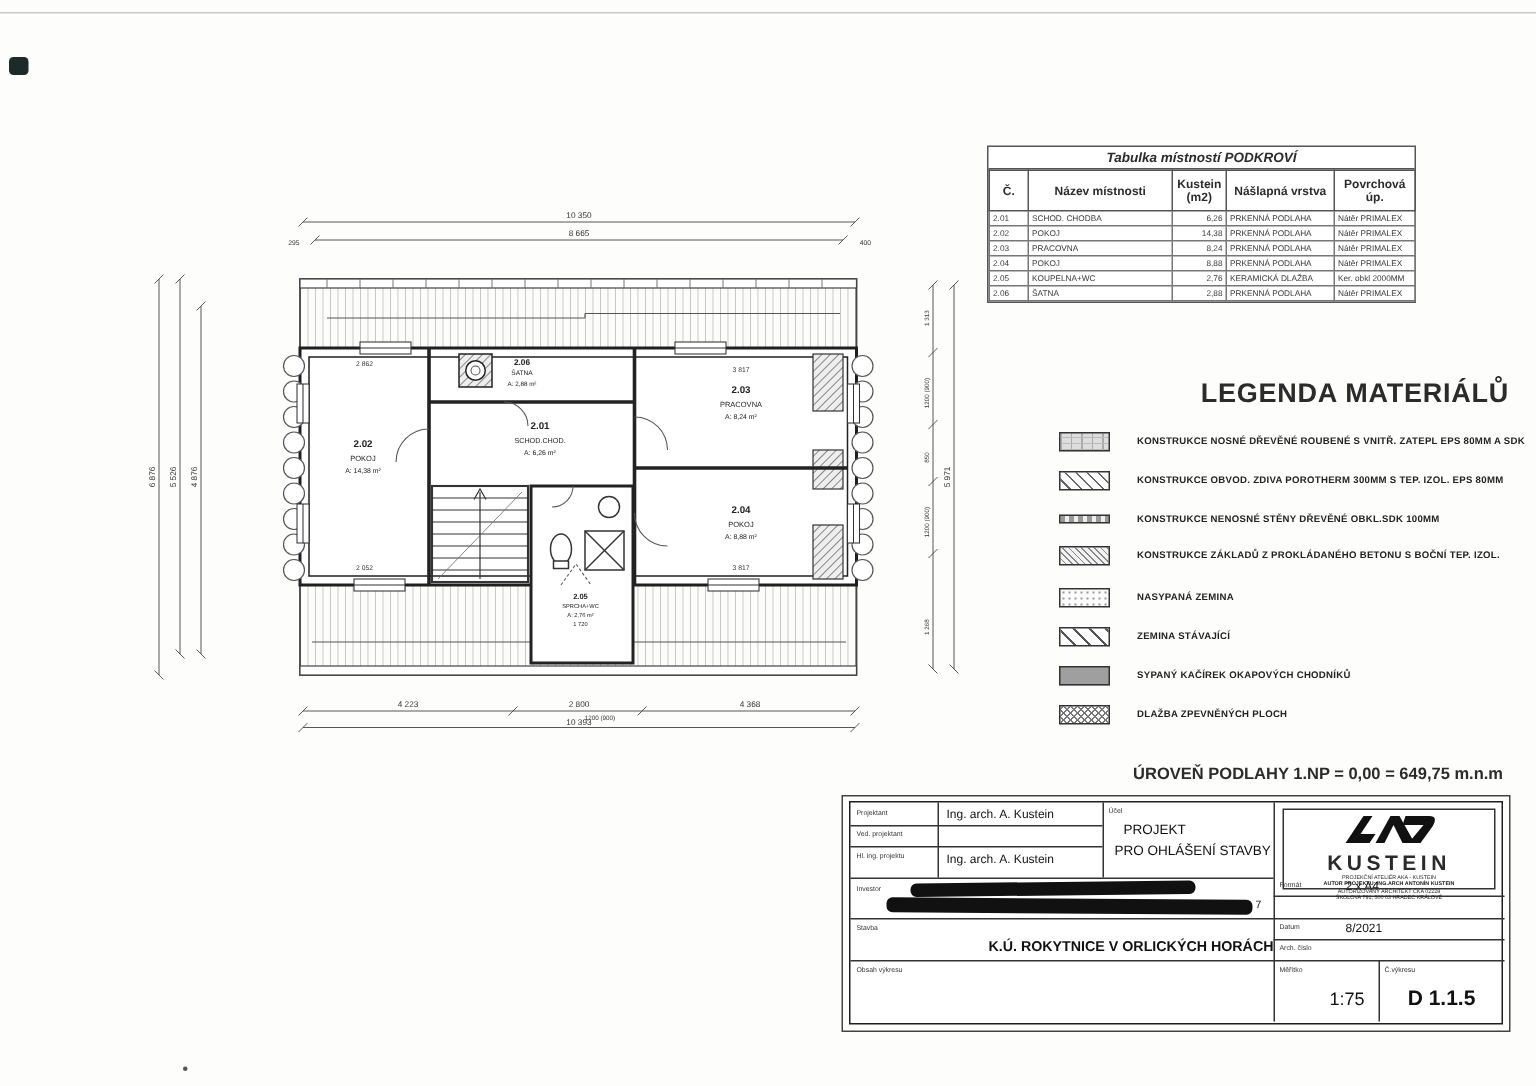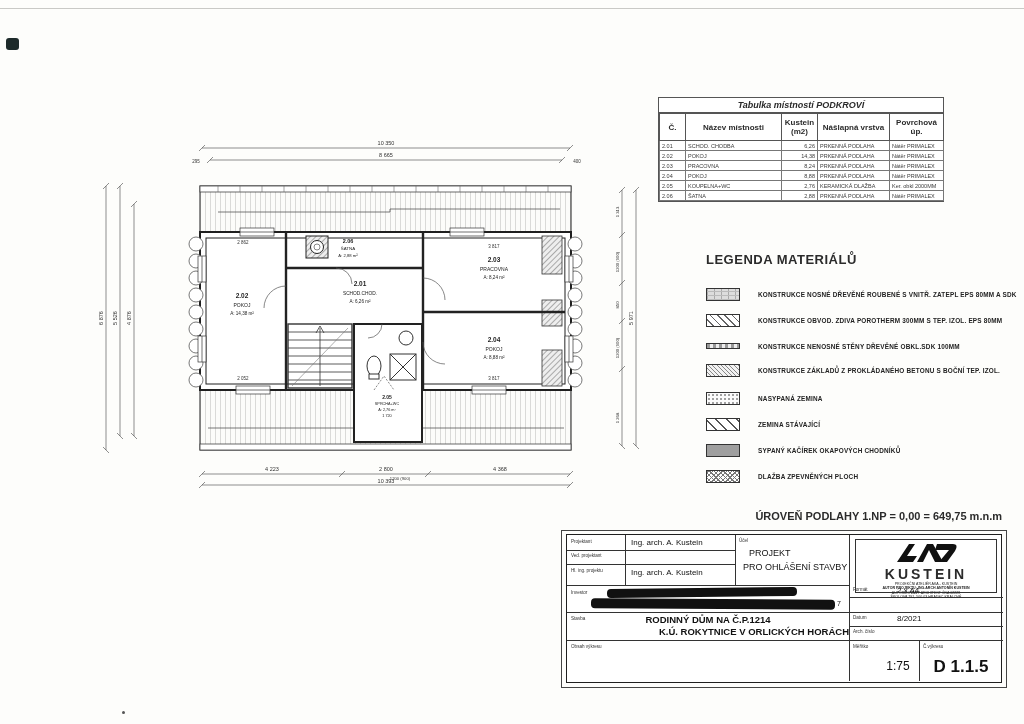--- a/index.html
+++ b/index.html
@@ -16,21 +16,21 @@
   .scan-dot{left:122px;top:711px;width:3px;height:3px;background:#555;border-radius:50%;}
   
   .room-table-wrap{left:658px;top:97px;width:284px;border:1px solid #555;background:#fff;}
   .room-table-title{border-bottom:1px solid #555;text-align:center;font-weight:bold;font-size:9px;padding:2px 0;font-style:italic;}
   table.roomtbl{border-collapse:collapse;width:100%;table-layout:fixed;}
   table.roomtbl th{font-size:8px;font-weight:bold;padding:4px 1px;border:1px solid #555;}
   table.roomtbl td{font-size:5.5px;padding:1.5px 2px;border:1px solid #777;color:#3a3a3a;white-space:nowrap;overflow:hidden;}
   table.roomtbl td.num{text-align:right;}
   
   .legend{left:706px;top:252px;width:300px;}
-  .legend-title{font-size:13px;font-weight:bold;letter-spacing:0.5px;margin-bottom:12px;}
+  .legend-title{font-size:18px;font-weight:bold;letter-spacing:0.5px;margin-bottom:12px;text-align:right;}
   .legend-item{position:absolute;left:0;height:20px;display:flex;align-items:center;}
   .swatch{width:34px;height:13px;border:1.2px solid #333;box-sizing:border-box;margin-right:18px;flex:none;}
   .swatch.log{background:
       repeating-linear-gradient(0deg,#bbb 0 1px,transparent 1px 4px),
       repeating-linear-gradient(90deg,#aaa 0 1px,transparent 1px 7px),#ddd;}
   .swatch.diag{background:repeating-linear-gradient(45deg,transparent 0 4px,#666 4px 5.2px),#fff;}
   .swatch.thin{height:6px;background:repeating-linear-gradient(90deg,#999 0 3px,#eee 3px 6px),#e8e8e8;}
   .swatch.fine{background:repeating-linear-gradient(45deg,transparent 0 2.2px,#888 2.2px 3px),#f2f2f2;}
   .swatch.dots{background:radial-gradient(#9a9a9a 0.7px,transparent 0.8px),#fbfbfb;background-size:4px 4px;}
   .swatch.wide{background:repeating-linear-gradient(45deg,transparent 0 6px,#555 6px 7.4px),#fff;}
@@ -426,35 +426,34 @@
   <div class="tb-label" style="left:172px;top:3px;">Účel</div>
   <div class="tb-val" style="left:182px;top:13px;font-size:9px;">PROJEKT</div>
   <div class="tb-val" style="left:176px;top:27px;font-size:9px;">PRO OHLÁŠENÍ STAVBY</div>
 
   <div class="tb-label" style="left:4px;top:55px;">Investor</div>
   <div class="redact" style="left:40px;top:53px;width:190px;height:9px;transform:rotate(-0.6deg);"></div>
   <div class="redact" style="left:24px;top:64px;width:244px;height:10px;transform:rotate(0.4deg);"></div>
   <div class="tb-val" style="left:270px;top:65px;font-size:7px;">7</div>
 
   <div class="tb-label" style="left:4px;top:81px;">Stavba</div>
-  <div class="tb-val" style="left:0;top:79px;width:282px;text-align:center;font-weight:bold;font-size:9.5px;">RODINNÝ DŮM NA Č.P.1214</div>
   <div class="tb-val" style="left:0;top:91px;width:282px;text-align:right;font-weight:bold;font-size:9.5px;">K.Ú. ROKYTNICE V ORLICKÝCH HORÁCH</div>
 
   <div class="tb-label" style="left:4px;top:109px;">Obsah výkresu</div>
 
   <div class="tb-label" style="left:286px;top:52px;">Formát</div>
   <div class="tb-val" style="left:330px;top:51px;">2 x A4</div>
   <div class="tb-label" style="left:286px;top:80px;">Datum</div>
   <div class="tb-val" style="left:330px;top:79px;">8/2021</div>
   <div class="tb-label" style="left:286px;top:94px;">Arch. číslo</div>
   <div class="tb-val" style="left:330px;top:93px;"></div>
   <div class="tb-label" style="left:286px;top:109px;">Měřítko</div>
   <div class="tb-val" style="left:296px;top:124px;width:70px;text-align:center;font-size:12px;">1:75</div>
   <div class="tb-label" style="left:356px;top:109px;">Č.výkresu</div>
-  <div class="tb-val" style="left:352px;top:122px;width:84px;text-align:center;font-size:17px;font-weight:bold;">D 1.1.5</div>
+  <div class="tb-val" style="left:352px;top:122px;width:84px;text-align:center;font-size:14px;font-weight:bold;">D 1.1.5</div>
 
   <div class="logo-box">
     <svg width="70" height="22" viewBox="0 0 70 22" style="margin-top:2px;">
       <polygon points="6,20 18,2 24,2 16,14 26,14 22,20" fill="#111"></polygon>
       <polygon points="26,20 36,2 42,2 52,20 44,20 38,8 32,20" fill="#111"></polygon>
       <path d="M46,2 L62,2 Q68,2 64,9 L56,20 L48,20 L58,8 L44,8 Z" fill="#111"></path>
     </svg>
     <div class="logo-name">KUSTEIN</div>
     <div class="logo-sub">PROJEKČNÍ ATELIÉR AKA - KUSTEIN</div>
     <div class="logo-sub b">AUTOR PROJEKTU: ING.ARCH ANTONÍN KUSTEIN</div>

